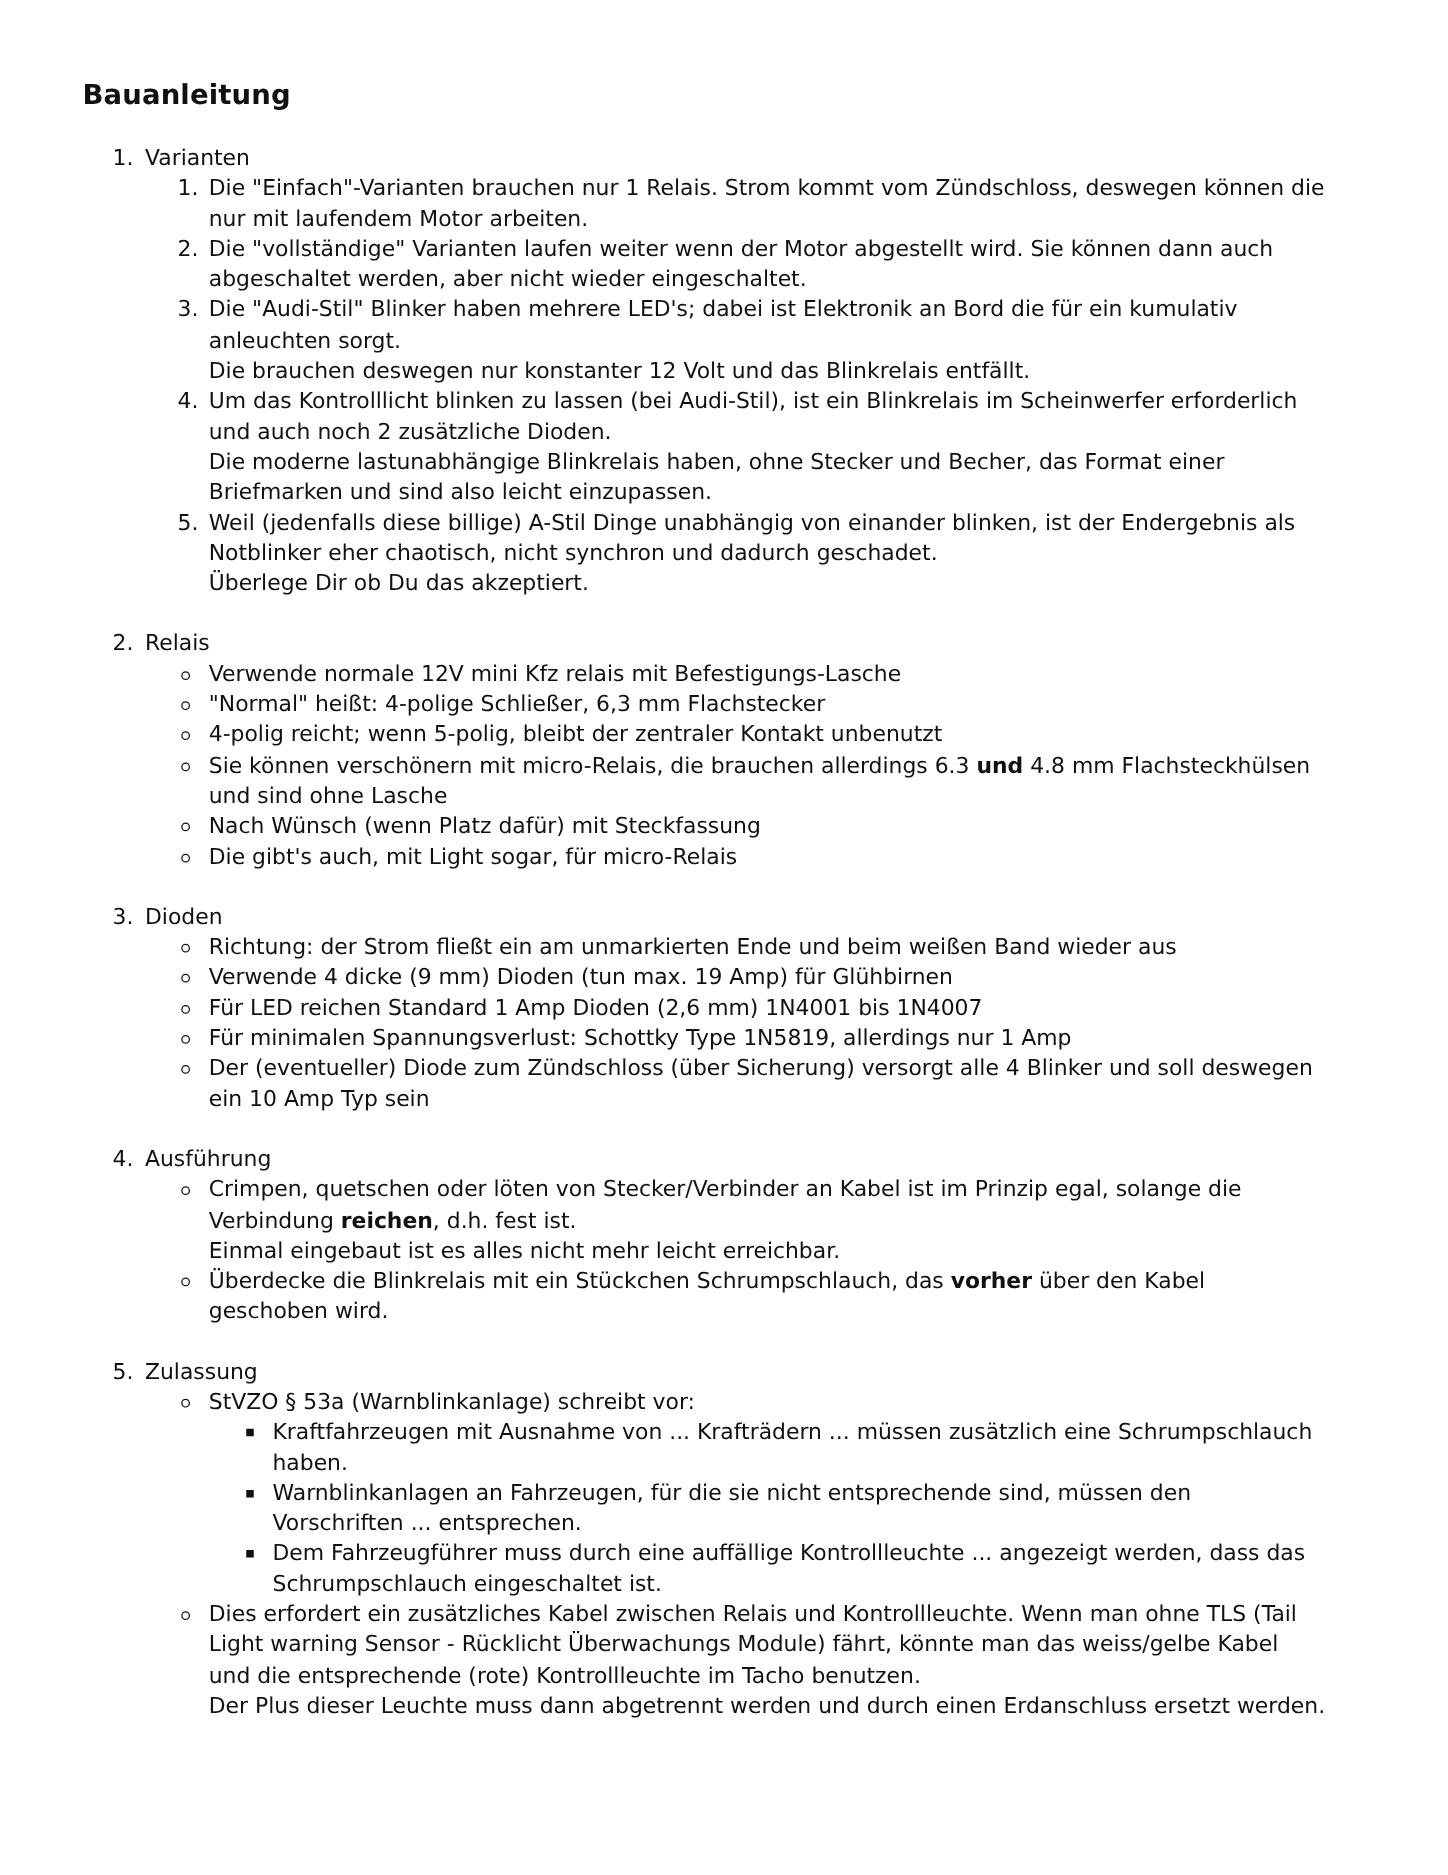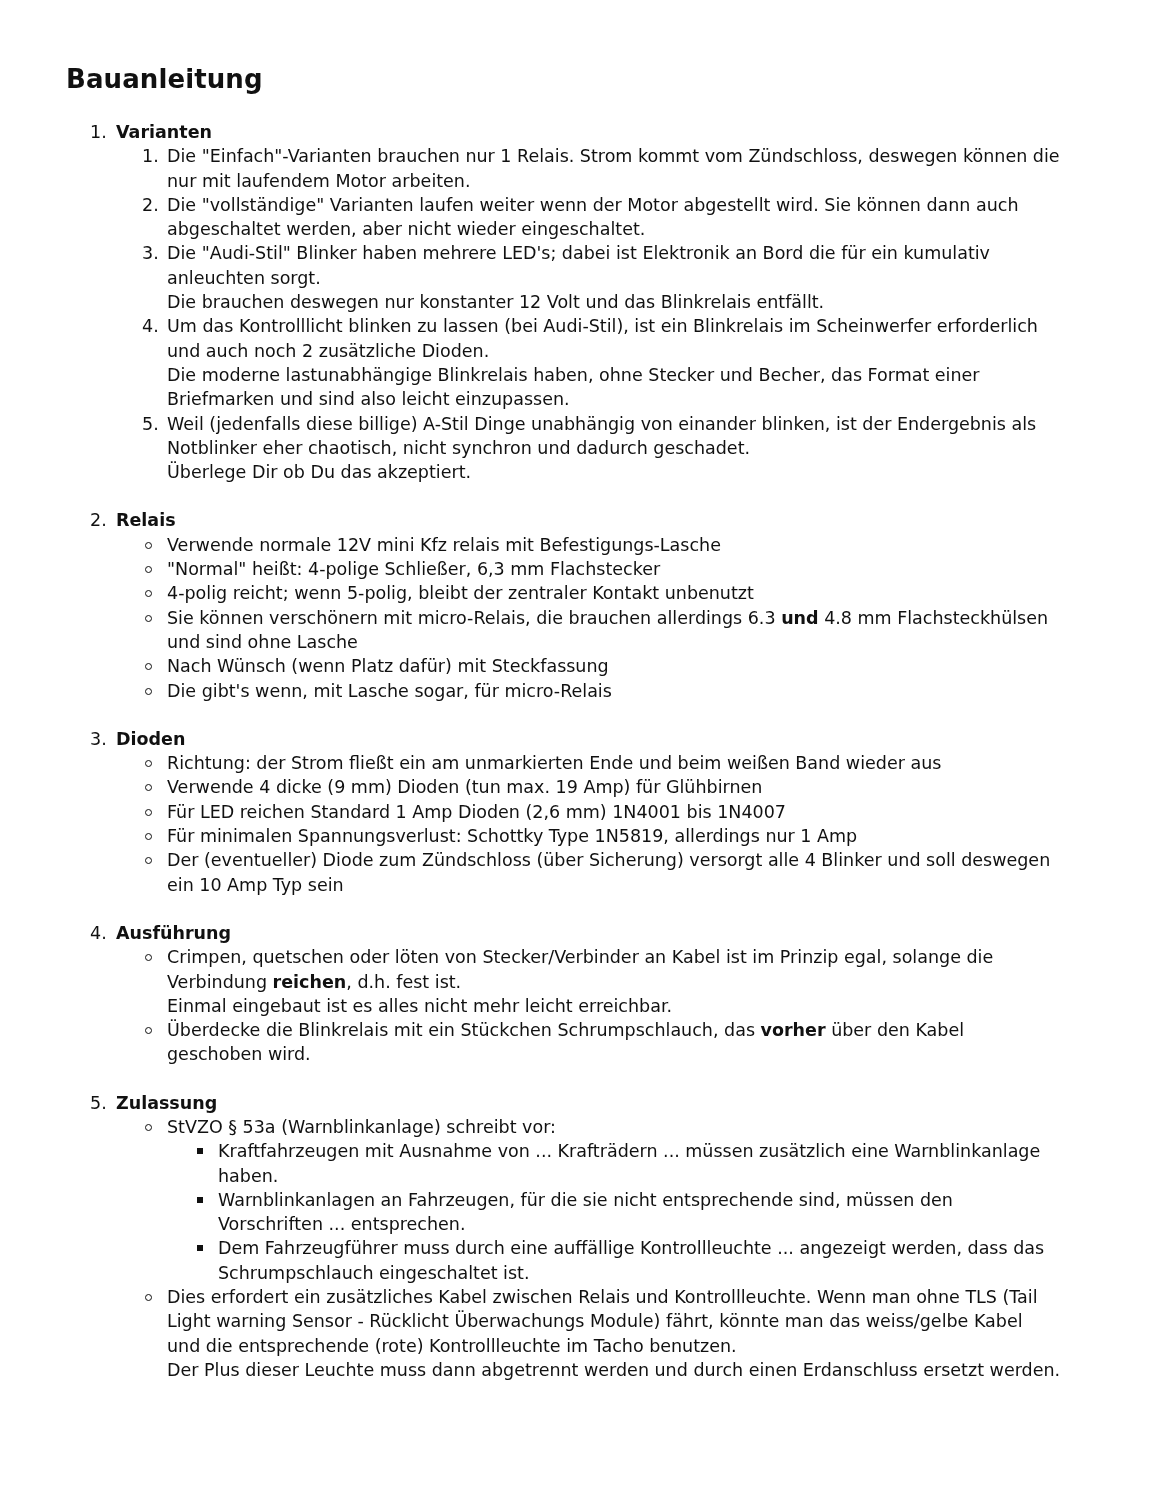--- a/index.html
+++ b/index.html
@@ -3,26 +3,26 @@
 <meta charset="utf-8">
 <style>
   html, body { margin: 0; padding: 0; background: #ffffff; }
   body {
     width: 1158px; height: 1500px; position: relative; overflow: hidden;
     font-family: "DejaVu Sans", sans-serif; color: #111111;
   }
   .page { position: absolute; left: 66px; top: 64px; width: 1060px; }
   h1 {
     font-family: "DejaVu Sans", sans-serif; font-weight: bold;
-    font-size: 26px; margin: 0 0 26px 0; letter-spacing: 0.1px;
+    font-size: 22px; margin: 0 0 26px 0; letter-spacing: 0.1px;
   }
   .sec { position: relative; margin-bottom: 24px; }
   .sec-head { position: relative; font-size: 17.5px; line-height: 24.3px; padding-left: 50px; }
   .sec-num { position: absolute; left: 24px; }
-  .sec-title { font-weight: bold; }
+  .sec-title { font-weight: normal; }
   ol.sub, ul.sub { list-style: none; margin: 0; padding: 0; }
   .item { position: relative; padding-left: 101px; font-size: 17.5px; line-height: 24.3px; }
   .item .marker { position: absolute; left: 76px; }
   .circle {
     position: absolute; left: 79px; top: 9px; width: 5px; height: 5px;
     border: 1.4px solid #111; border-radius: 50%;
   }
   .item .line { display: block; }
   .subitem { position: relative; padding-left: 152px; font-size: 17.5px; line-height: 24.3px; }
   .square {
@@ -96,21 +96,21 @@
         <span class="circle"></span>
         <span class="line"><span>Sie können verschönern mit micro-Relais, die brauchen allerdings 6.3 </span><b>und</b><span> 4.8 mm Flachsteckhülsen</span></span>
         <span class="line">und sind ohne Lasche</span>
       </li>
       <li class="item">
         <span class="circle"></span>
         <span class="line">Nach Wünsch (wenn Platz dafür) mit Steckfassung</span>
       </li>
       <li class="item">
         <span class="circle"></span>
-        <span class="line">Die gibt's wenn, mit Lasche sogar, für micro-Relais</span>
+        <span class="line">Die gibt's auch, mit Light sogar, für micro-Relais</span>
       </li>
     </ul>
   </div>
 
   <div class="sec">
     <div class="sec-head">
       <span class="sec-num">3.</span>
       <span class="sec-title">Dioden</span>
     </div>
     <ul class="sub">
@@ -163,21 +163,21 @@
       <span class="sec-num">5.</span>
       <span class="sec-title">Zulassung</span>
     </div>
     <ul class="sub">
       <li class="item">
         <span class="circle"></span>
         <span class="line">StVZO § 53a (Warnblinkanlage) schreibt vor:</span>
       </li>
       <li class="subitem">
         <span class="square"></span>
-        <span class="line" style="display:block">Kraftfahrzeugen mit Ausnahme von ... Krafträdern ... müssen zusätzlich eine Warnblinkanlage</span>
+        <span class="line" style="display:block">Kraftfahrzeugen mit Ausnahme von ... Krafträdern ... müssen zusätzlich eine Schrumpschlauch</span>
         <span class="line" style="display:block">haben.</span>
       </li>
       <li class="subitem">
         <span class="square"></span>
         <span class="line" style="display:block">Warnblinkanlagen an Fahrzeugen, für die sie nicht entsprechende sind, müssen den</span>
         <span class="line" style="display:block">Vorschriften ... entsprechen.</span>
       </li>
       <li class="subitem">
         <span class="square"></span>
         <span class="line" style="display:block">Dem Fahrzeugführer muss durch eine auffällige Kontrollleuchte ... angezeigt werden, dass das</span>

